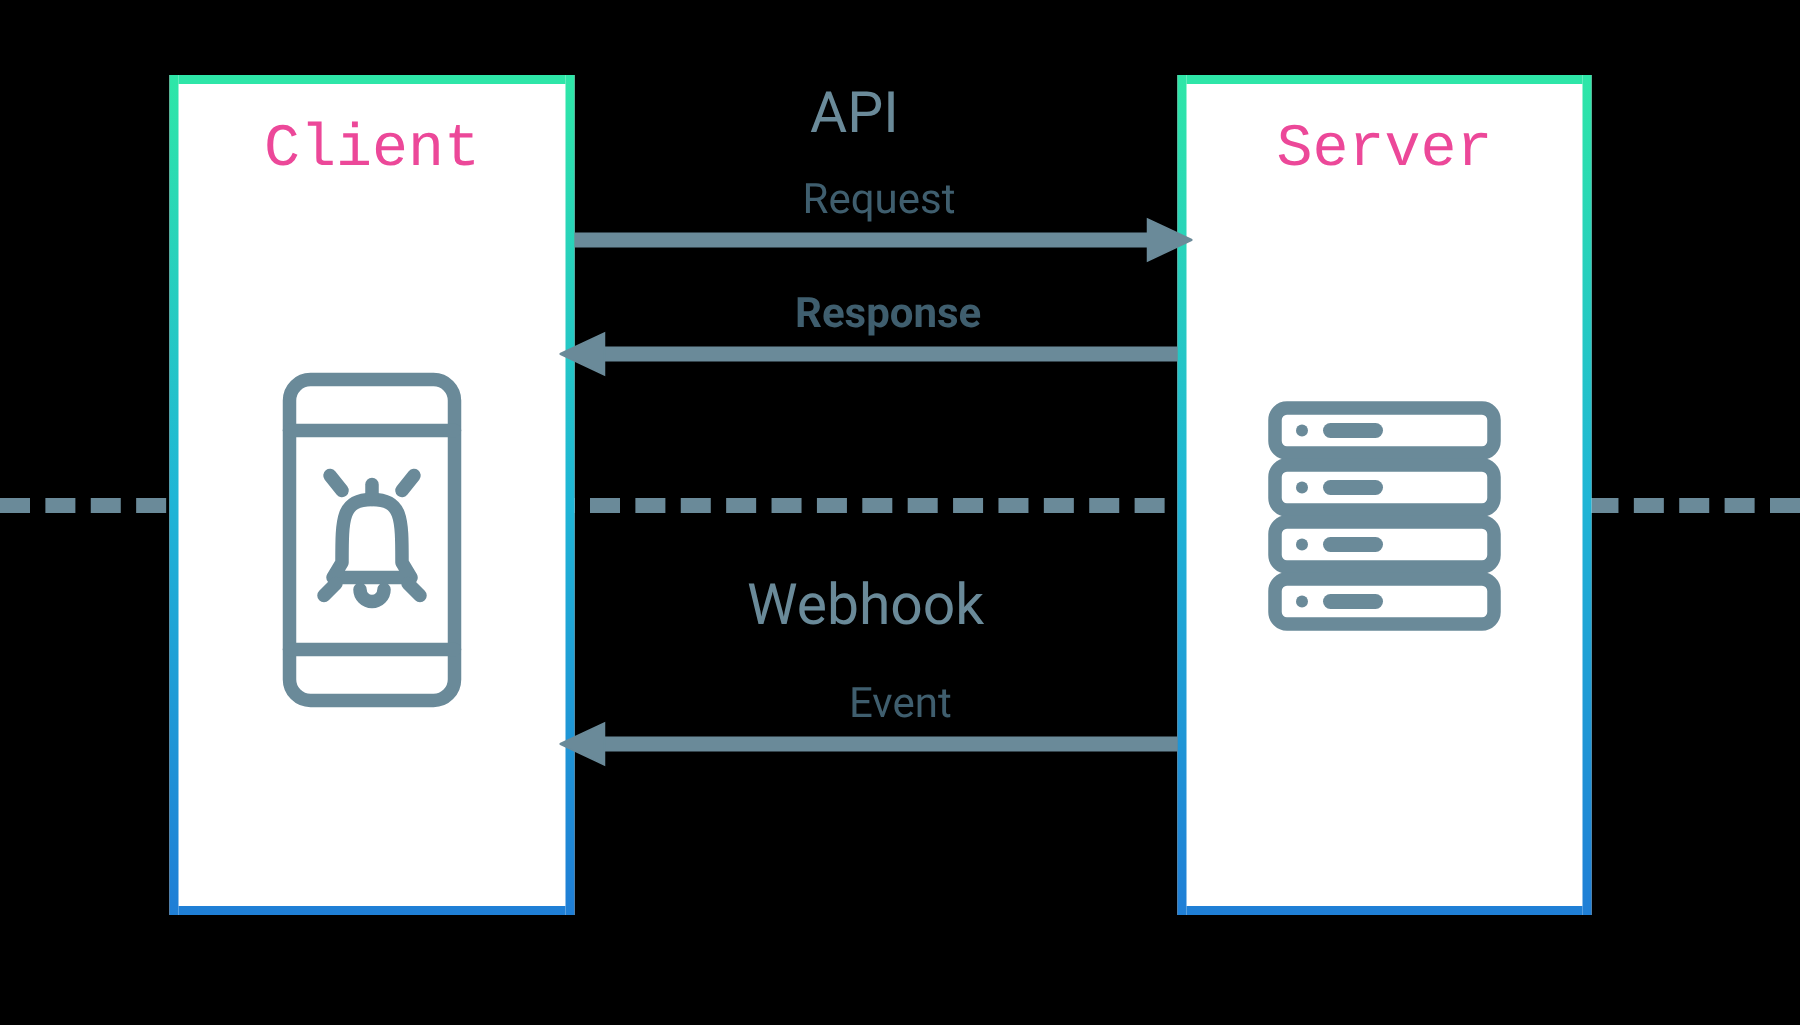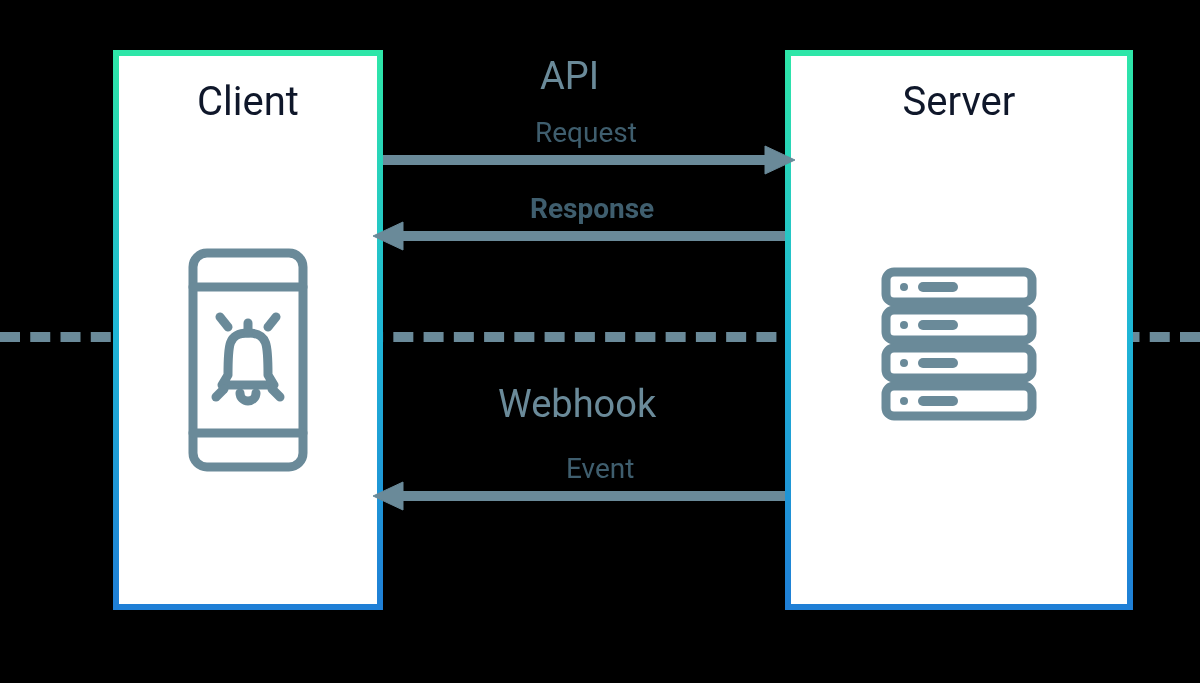--- a/index.html
+++ b/index.html
@@ -17,27 +17,28 @@
     padding: 6px;
   }
   .box-border {
     position: absolute;
     inset: 0;
     border: 6px solid;
     border-image: linear-gradient(180deg, #2ee6a8 0%, #1fb6d6 50%, #1f7fd6 100%) 1;
     pointer-events: none;
   }
   .client-box { left: 113px; top: 50px; width: 270px; height: 560px; }
-  .server-box { left: 785px; top: 50px; width: 348px; height: 560px; }
+  .server-box { left: 785px; top: 50px; width: 276px; height: 560px; }
   .box-title {
-    color: #0f172a;
+    color: #ec4899;
     font-size: 40px;
     font-weight: 400;
     text-align: center;
     margin-top: 22px;
+    font-family: Liberation Mono, monospace;
   }
   .section-label {
     position: absolute;
     color: #6a8a99;
     font-size: 38px;
     font-weight: 400;
     text-align: center;
   }
   .arrow-label {
     position: absolute;

